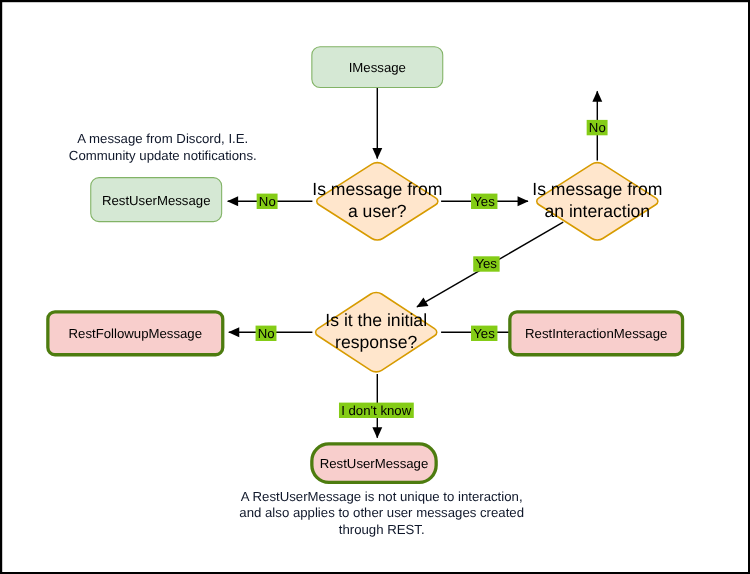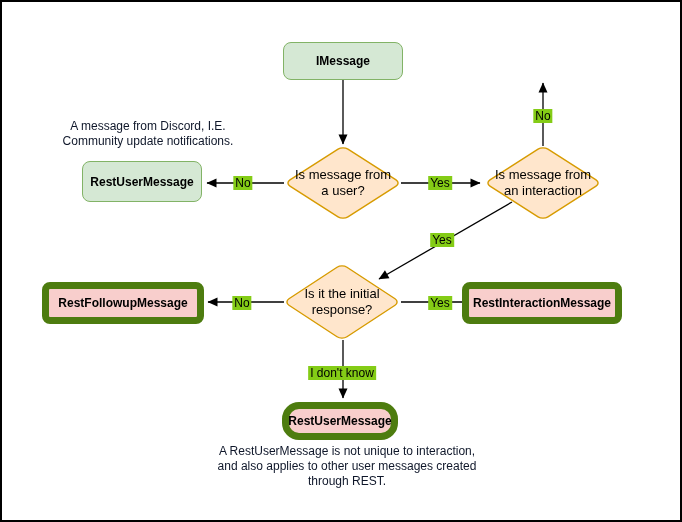--- a/index.html
+++ b/index.html
@@ -27,37 +27,36 @@
     position: absolute;
     z-index: 2;
     display: flex;
     align-items: center;
     justify-content: center;
     box-sizing: border-box;
     border-radius: 8px;
     font-size: 12px;
     color: #000000;
     text-align: center;
-    font-weight: bold;
   }
   .node-green {
     background: #d5e8d4;
     border: 1px solid #82b366;
   }
   .node-red {
     background: #f8cecc;
-    border: 7px solid #4d7c0f;
+    border: 3px solid #4d7c0f;
   }
   .diamond-label {
     position: absolute;
     z-index: 2;
     display: flex;
     align-items: center;
     justify-content: center;
-    font-size: 13px;
+    font-size: 16px;
     line-height: 1.25;
     color: #000000;
     text-align: center;
     white-space: pre-line;
     pointer-events: none;
   }
   .edge-label {
     position: absolute;
     z-index: 3;
     transform: translate(-50%, -50%);

